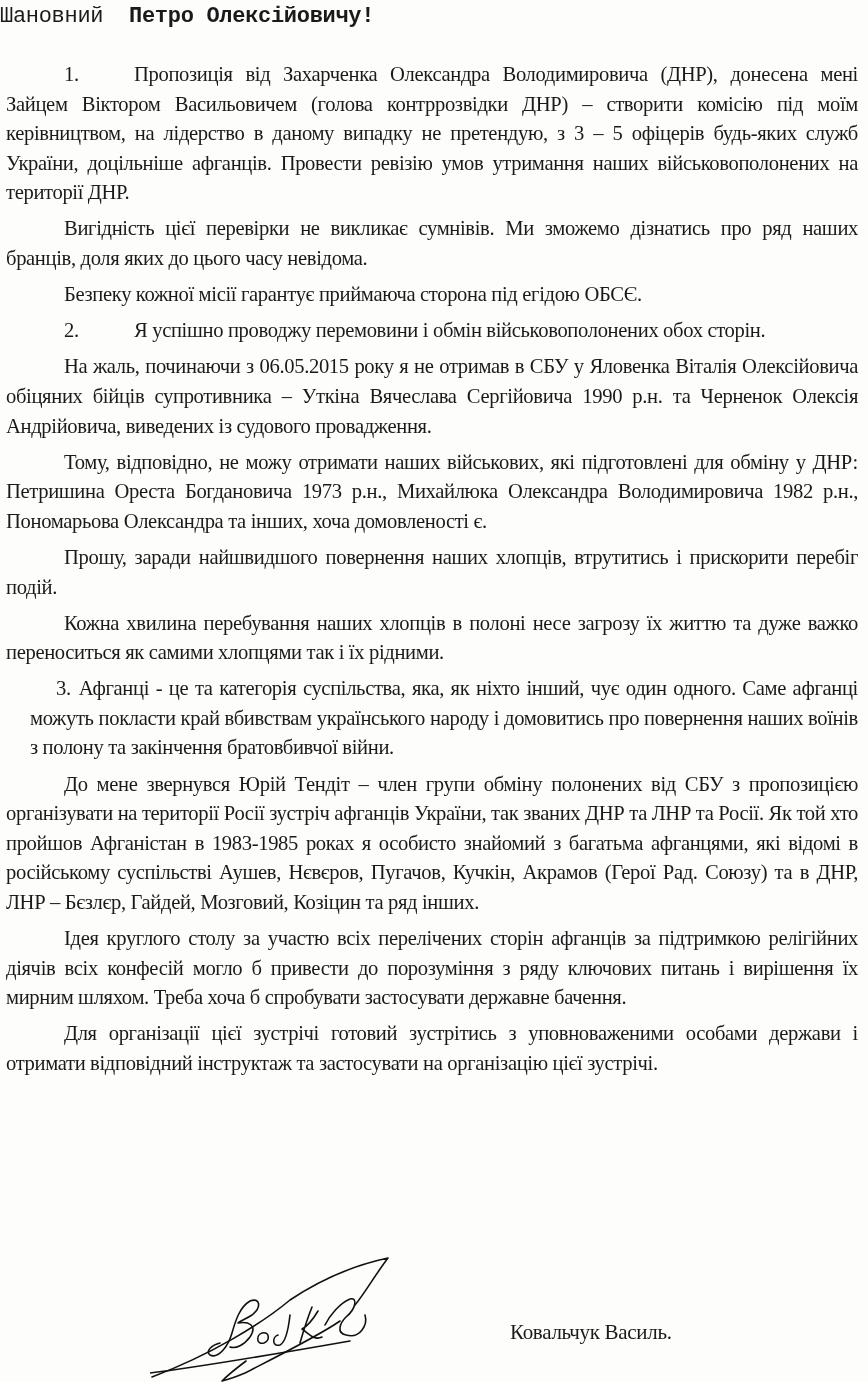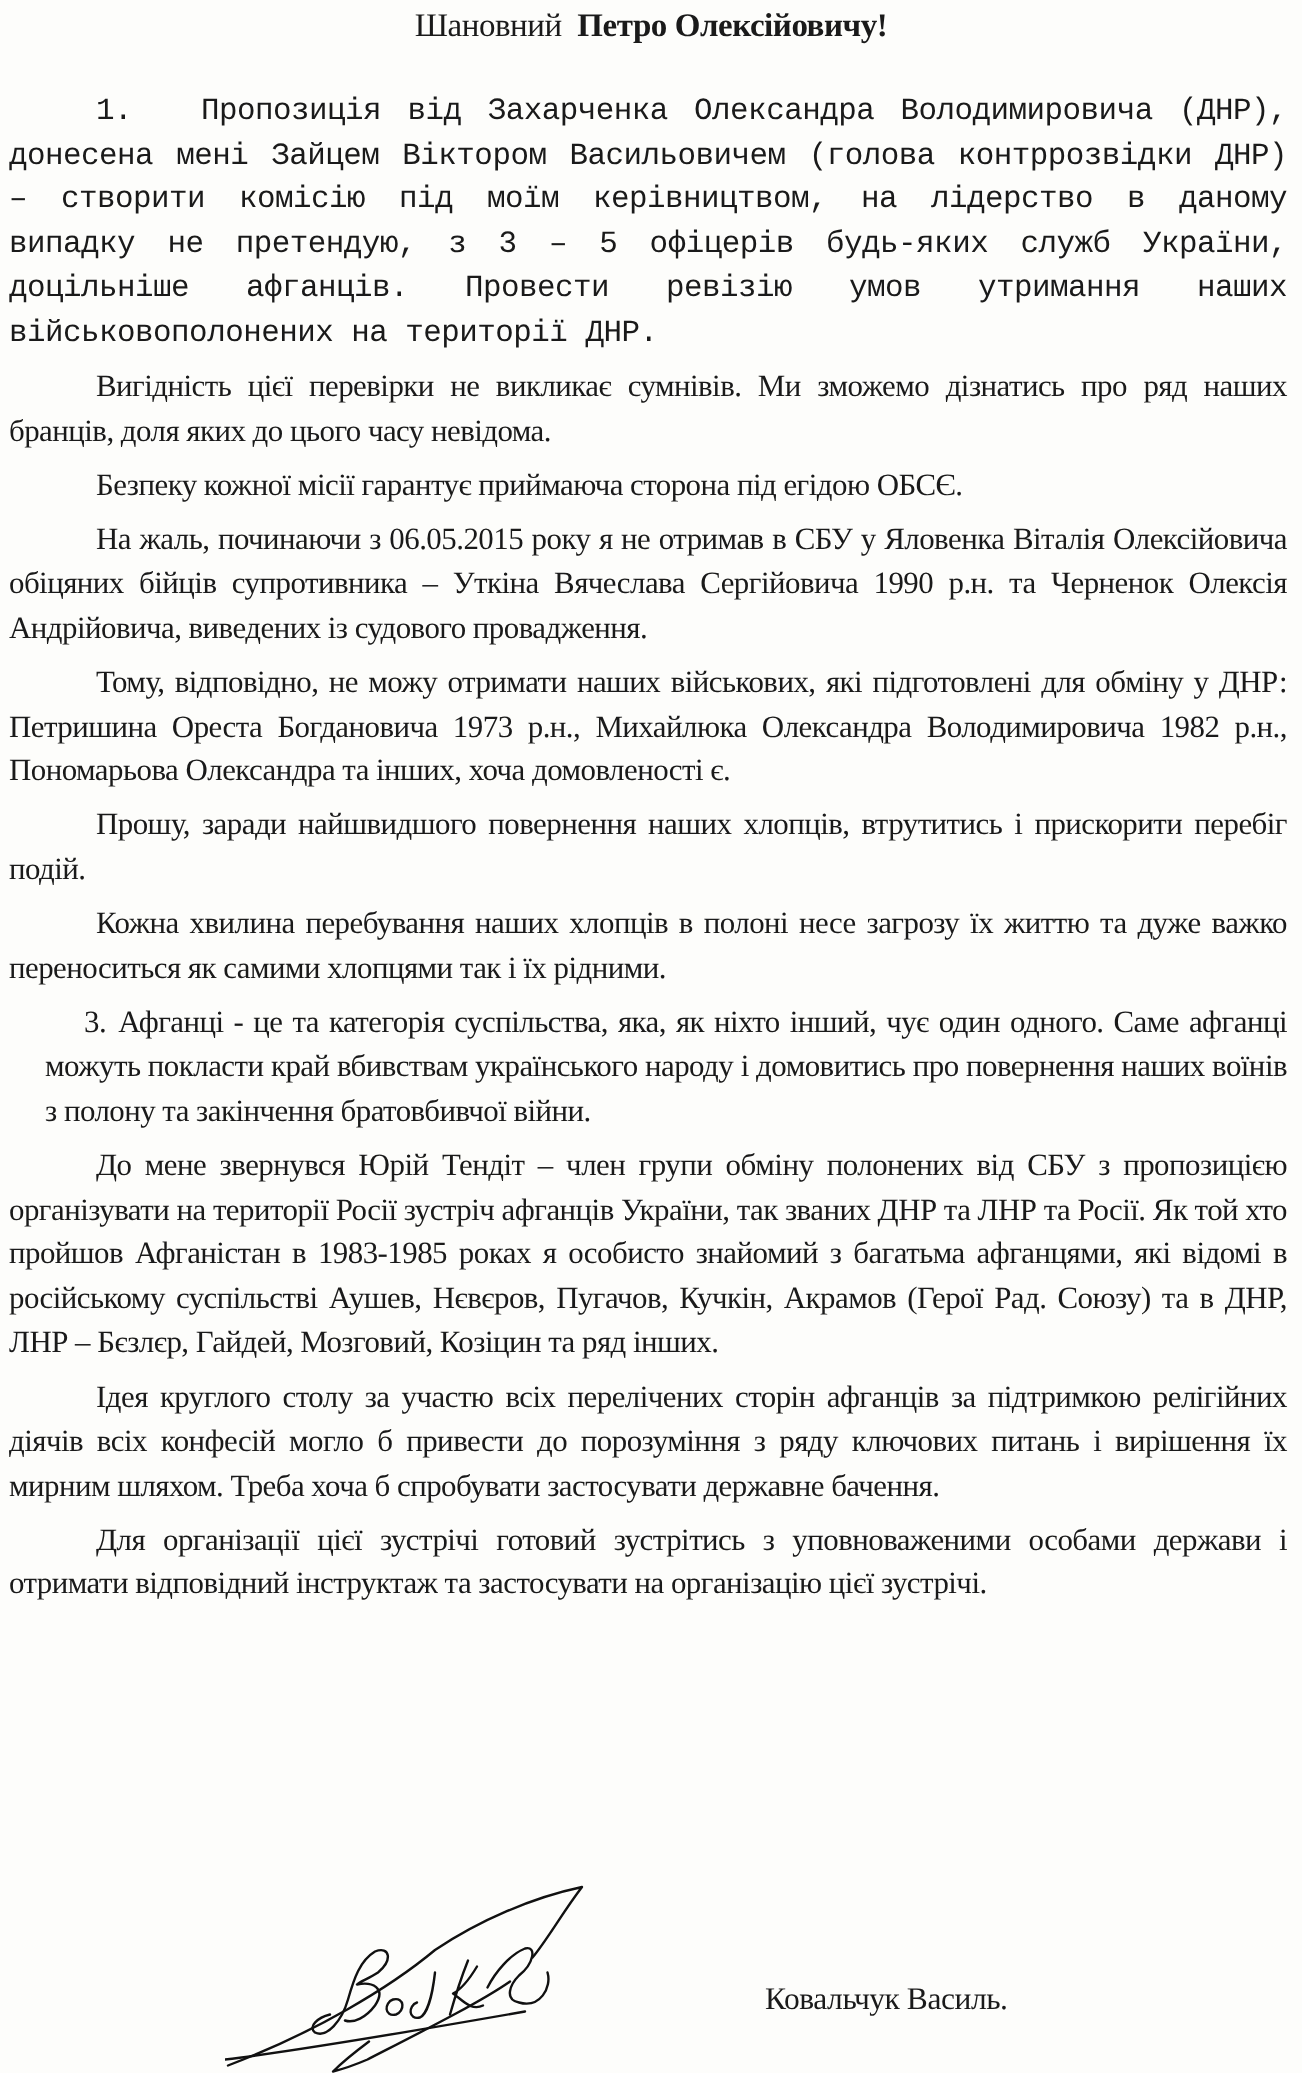--- a/index.html
+++ b/index.html
@@ -14,41 +14,41 @@
     }
     .page {
       position: absolute;
       left: 0; top: 0;
       width: 868px; height: 1382px;
     }
     .greeting {
       position: absolute;
       top: 4px;
       left: 0; width: 868px;
-      text-align: center;
       font-size: 22px;
       letter-spacing: -0.3px;
+      font-family: Liberation Mono, monospace;
     }
     .greeting b { font-weight: bold; }
     .body-text {
       position: absolute;
       left: 6px;
       top: 60px;
       width: 852px;
       font-size: 20.6px;
       line-height: 29.6px;
       letter-spacing: -0.35px;
     }
     .body-text p {
       margin: 0 0 6.5px 0;
       text-align: justify;
       text-align-last: left;
     }
     .indent { text-indent: 58px; }
-    .indent-num { text-indent: 58px; font-family: Liberation Mono, monospace; }
+    .indent-num { text-indent: 58px; }
     .indent-num .num { display: inline-block; width: 70px; text-indent: 0; }
     .p3 { padding-left: 24px; text-indent: 26px; }
     .p3 .num3 { margin-right: 8px; }
     .signature {
       position: absolute;
       left: 150px;
       top: 1255px;
       width: 240px;
       height: 127px;
     }
@@ -69,20 +69,21 @@
     <span>Шановний</span>&nbsp;
     <b>Петро Олексійовичу!</b>
   </div>
 
   <div class="body-text">
 
     <p class="indent-num"><span class="num">1.</span><span>Пропозиція від Захарченка Олександра Володимировича (ДНР), донесена мені Зайцем Віктором Васильовичем (голова контррозвідки ДНР) – створити  комісію під моїм керівництвом, на лідерство в даному випадку не претендую, з 3 – 5 офіцерів будь-яких служб України, доцільніше афганців. Провести ревізію умов утримання наших військовополонених на території ДНР.</span></p>
     <p class="indent">Вигідність цієї перевірки не викликає сумнівів. Ми зможемо дізнатись про ряд наших бранців, доля яких до цього часу невідома.</p>
     <p class="indent">Безпеку кожної місії гарантує приймаюча сторона під егідою ОБСЄ.</p>
 
+    <p class="indent-num"><span class="num">2.</span><span>Я успішно проводжу перемовини і обмін військовополонених обох сторін.</span></p>
     <p class="indent">На жаль, починаючи з 06.05.2015 року я не отримав в СБУ у Яловенка Віталія Олексійовича обіцяних бійців супротивника – Уткіна  Вячеслава Сергійовича 1990 р.н. та Черненок Олексія Андрійовича, виведених із судового провадження.</p>
     <p class="indent">Тому, відповідно, не можу отримати наших військових, які підготовлені для обміну у ДНР: Петришина Ореста Богдановича 1973 р.н., Михайлюка Олександра Володимировича 1982 р.н., Пономарьова Олександра та  інших, хоча домовленості є.</p>
     <p class="indent">Прошу, заради найшвидшого повернення наших хлопців, втрутитись і прискорити перебіг подій.</p>
     <p class="indent">Кожна хвилина перебування наших хлопців в полоні несе загрозу їх життю та дуже важко переноситься  як самими хлопцями так і їх рідними.</p>
 
     <p class="p3"><span class="num3">3.</span><span>Афганці - це та категорія суспільства, яка, як ніхто інший, чує один одного. Саме афганці можуть покласти край вбивствам українського народу і домовитись про повернення наших воїнів з полону та закінчення братовбивчої війни.</span></p>
     <p class="indent">До мене звернувся Юрій Тендіт – член  групи обміну полонених від СБУ з пропозицією організувати на території Росії зустріч  афганців України, так званих ДНР та ЛНР та Росії. Як той хто пройшов Афганістан в 1983-1985 роках я особисто знайомий з багатьма афганцями, які відомі в російському суспільстві Аушев, Нєвєров, Пугачов, Кучкін, Акрамов (Герої Рад. Союзу) та в ДНР, ЛНР – Бєзлєр, Гайдей, Мозговий, Козіцин та ряд інших.</p>
     <p class="indent">Ідея круглого столу за участю всіх перелічених сторін афганців за підтримкою релігійних діячів всіх конфесій могло б привести до порозуміння з ряду ключових питань і вирішення їх мирним шляхом. Треба хоча б спробувати застосувати державне бачення.</p>
     <p class="indent">Для організації цієї зустрічі готовий зустрітись з уповноваженими особами держави і отримати відповідний інструктаж та застосувати на організацію цієї зустрічі.</p>
   </div>

